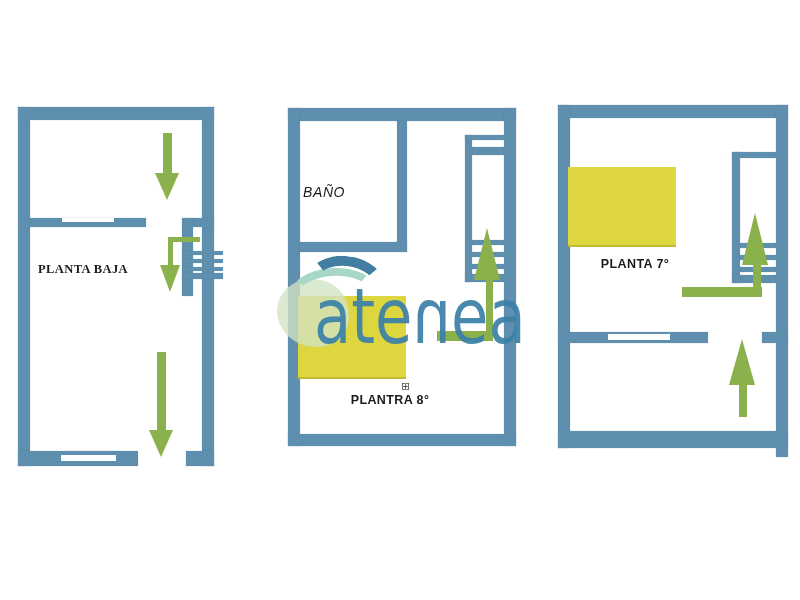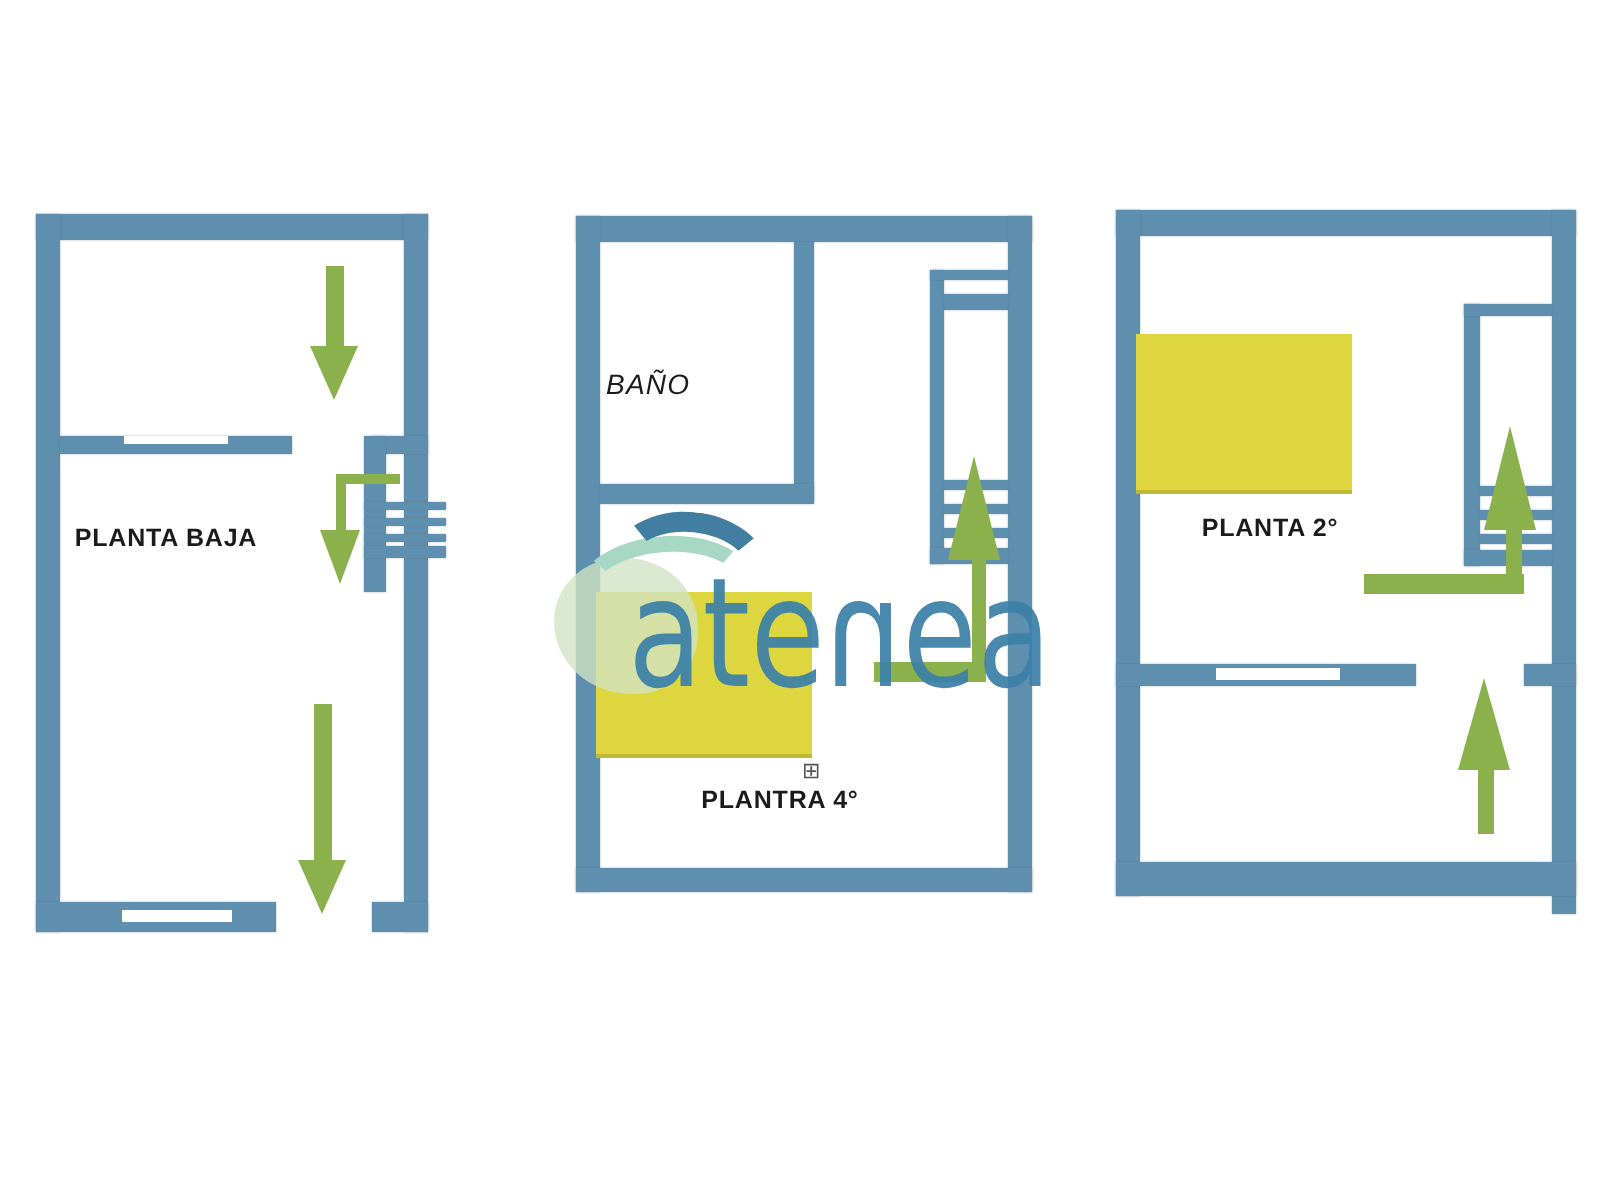--- a/index.html
+++ b/index.html
@@ -61,21 +61,21 @@
     <div class="g" style="left:145px;top:26px;width:9px;height:42px;"></div>
     <div class="head down" style="left:137px;top:66px;"></div>
 
     <div class="g" style="left:150px;top:130px;width:32px;height:5px;"></div>
     <div class="g" style="left:150px;top:130px;width:5px;height:32px;"></div>
     <div class="head down-sm" style="left:142px;top:158px;"></div>
 
     <div class="g" style="left:139px;top:245px;width:9px;height:80px;"></div>
     <div class="head down" style="left:131px;top:323px;"></div>
 
-    <div class="lbl" style="left:10px;top:155px;width:110px;">PLANTA BAJA</div>
+    <div class="lbl" style="left:10px;top:155px;width:110px;font-family:Liberation Serif, serif;">PLANTA BAJA</div>
   </section>
 
   <section class="plan" style="left:288px;top:108px;width:228px;height:338px;">
     <div class="w" style="left:0;top:0;width:228px;height:13px;"></div>
     <div class="w" style="left:0;top:0;width:12px;height:338px;"></div>
     <div class="w" style="left:216px;top:0;width:12px;height:338px;"></div>
     <div class="w" style="left:0;top:326px;width:228px;height:12px;"></div>
 
     <div class="w" style="left:109px;top:13px;width:10px;height:130px;"></div>
     <div class="w" style="left:12px;top:134px;width:107px;height:10px;"></div>
@@ -89,31 +89,31 @@
     <div class="w" style="left:184px;top:156px;width:32px;height:5px;"></div>
     <div class="w" style="left:177px;top:166px;width:39px;height:8px;"></div>
 
     <div class="g" style="left:149px;top:223px;width:56px;height:10px;"></div>
     <div class="g" style="left:198px;top:168px;width:7px;height:62px;"></div>
     <div class="head up" style="left:186px;top:120px;"></div>
 
     <div class="y" style="left:10px;top:188px;width:108px;height:83px;"></div>
 
     <div class="marker" style="left:113px;top:273px;">⊞</div>
-    <div class="lbl" style="left:30px;top:285px;width:144px;">PLANTRA 4°</div>
+    <div class="lbl" style="left:30px;top:285px;width:144px;">PLANTRA 8°</div>
   </section>
 
   <section class="plan" style="left:558px;top:105px;width:230px;height:343px;">
     <div class="w" style="left:0;top:0;width:230px;height:13px;"></div>
     <div class="w" style="left:0;top:0;width:12px;height:343px;"></div>
     <div class="w" style="left:218px;top:0;width:12px;height:352px;"></div>
     <div class="w" style="left:0;top:326px;width:230px;height:17px;"></div>
 
     <div class="y" style="left:10px;top:62px;width:108px;height:80px;"></div>
-    <div class="lbl" style="left:17px;top:152px;width:120px;">PLANTA 2°</div>
+    <div class="lbl" style="left:17px;top:152px;width:120px;">PLANTA 7°</div>
 
     <div class="w" style="left:174px;top:47px;width:8px;height:131px;"></div>
     <div class="w" style="left:174px;top:47px;width:44px;height:6px;"></div>
     <div class="w" style="left:182px;top:138px;width:36px;height:5px;"></div>
     <div class="w" style="left:182px;top:150px;width:36px;height:5px;"></div>
     <div class="w" style="left:182px;top:162px;width:36px;height:5px;"></div>
     <div class="w" style="left:174px;top:170px;width:44px;height:8px;"></div>
 
     <div class="g" style="left:124px;top:182px;width:80px;height:10px;"></div>
     <div class="g" style="left:195px;top:158px;width:8px;height:34px;"></div>

